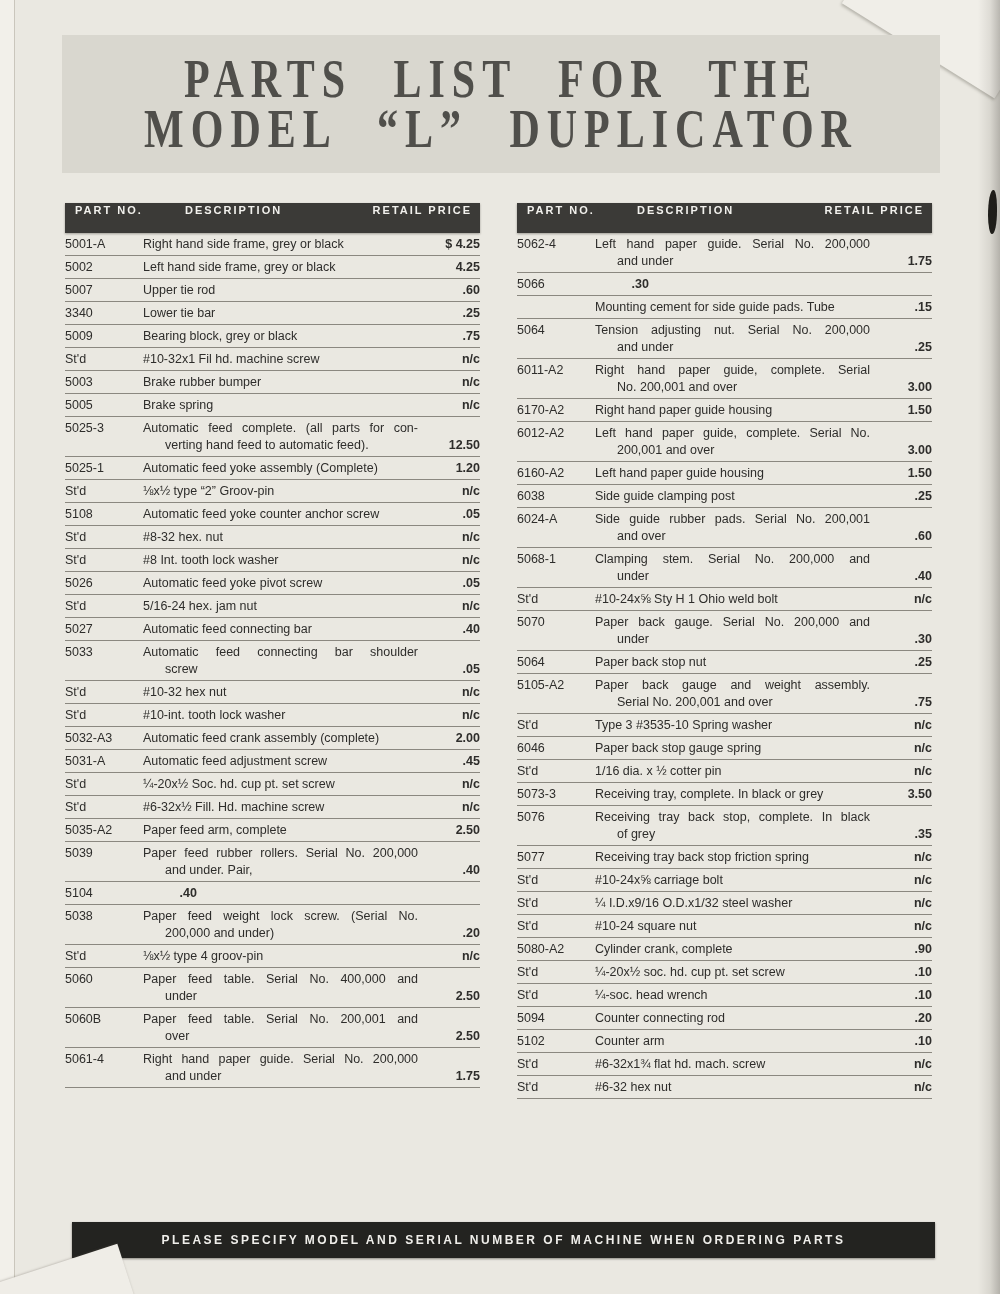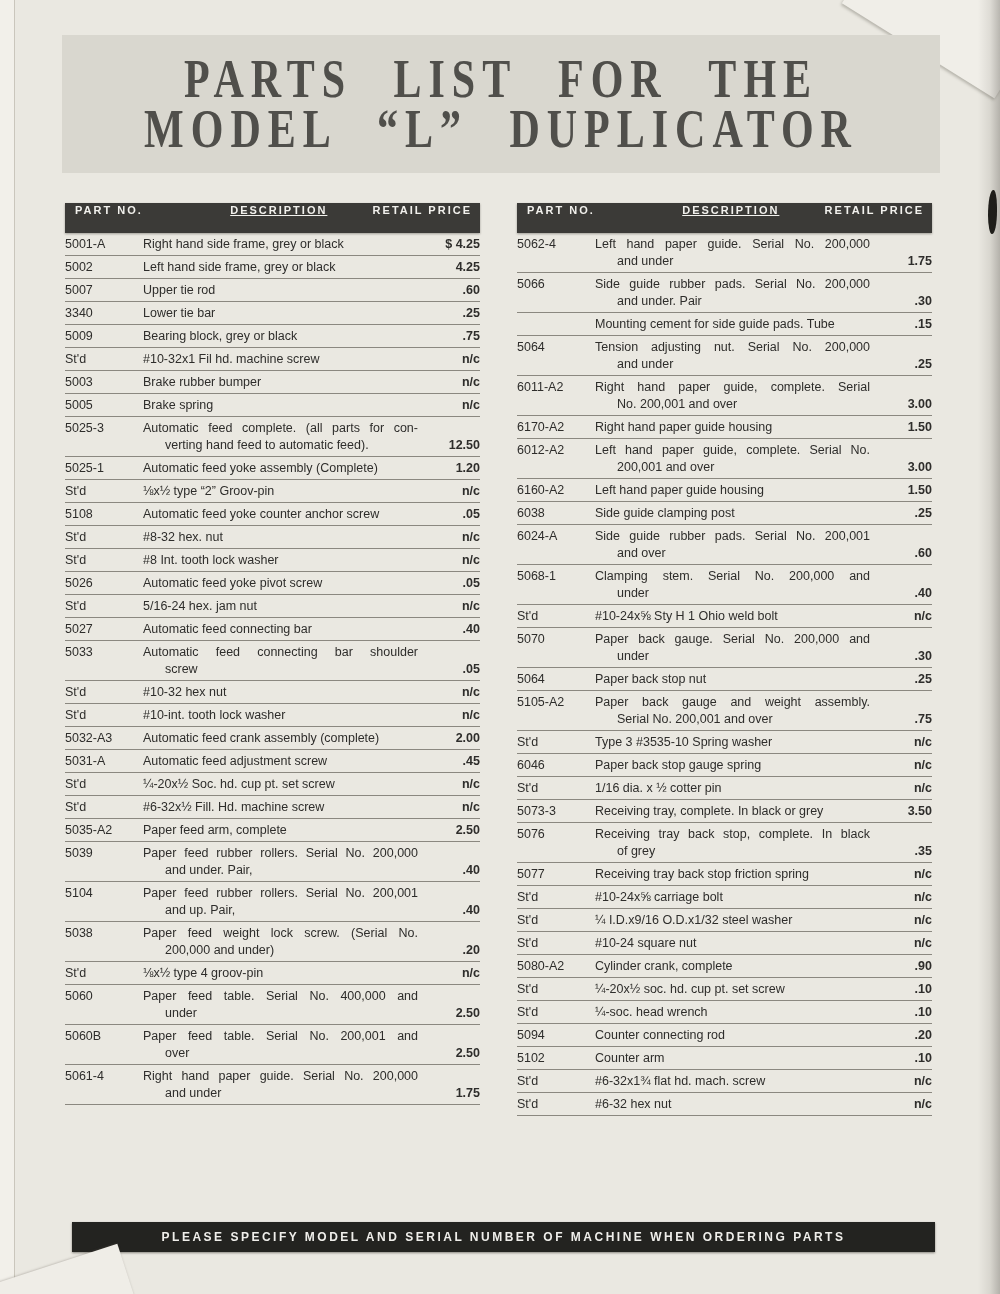--- a/index.html
+++ b/index.html
@@ -35,35 +35,35 @@
   .col{position:absolute;top:203px;width:415px;}
   .col.left{left:65px;} .col.right{left:517px;}
   .col-head{
     height:30px;background:#3b3a37;color:#f2f1ed;
     display:flex;align-items:center;
     font-size:11px;font-weight:bold;letter-spacing:2px;
     padding:0 8px 16px 10px;box-sizing:border-box;
     box-shadow:0 1px 2px rgba(50,46,40,0.4);
   }
   .col-head .h-part{width:110px;flex:none;}
-  .col-head .h-desc{flex:1;text-align:center;text-decoration:underline;}
+  .col-head .h-desc{flex:1;}
   .col-head .h-price{flex:none;text-align:right;}
 
   .rows{}
   .row{display:flex;align-items:stretch;border-bottom:1px solid #8b8880;padding:3px 0 2px;}
   .cell{font-size:12.5px;line-height:17px;}
   .cell.part{width:78px;flex:none;align-self:flex-start;}
   .cell.desc{flex:1;padding-right:8px;}
   .cell.price{width:54px;flex:none;text-align:right;font-weight:bold;align-self:flex-end;}
   .desc-line.j{text-align:justify;text-align-last:justify;}
   .desc-line.cont{padding-left:22px;}
 
   
   .footer-bar{
-    position:absolute;left:72px;top:1222px;width:863px;height:30px;
+    position:absolute;left:72px;top:1222px;width:863px;height:36px;
     background:#232320;color:#efeeea;display:flex;align-items:center;justify-content:center;
     font-size:12px;font-weight:bold;letter-spacing:2.5px;white-space:nowrap;
     box-shadow:0 1px 2px rgba(40,36,30,0.5);
   }
 </style>
 </head>
 <body>
 
 <div class="page">
 
@@ -262,24 +262,20 @@
         <div class="row">
     <div class="cell part">5039</div>
     <div class="cell desc">
             <div class="desc-line j">Paper feed rubber rollers. Serial No. 200,000</div>
             <div class="desc-line cont">and under. Pair,</div>
           </div>
     <div class="cell price">.40</div>
   </div>
         <div class="row">
     <div class="cell part">5104</div>
-    <div class="cell desc">
-            <div class="desc-line j">Paper feed rubber rollers. Serial No. 200,001</div>
-            <div class="desc-line cont">and up. Pair,</div>
-          </div>
     <div class="cell price">.40</div>
   </div>
         <div class="row">
     <div class="cell part">5038</div>
     <div class="cell desc">
             <div class="desc-line j">Paper feed weight lock screw. (Serial No.</div>
             <div class="desc-line cont">200,000 and under)</div>
           </div>
     <div class="cell price">.20</div>
   </div>
@@ -327,24 +323,20 @@
         <div class="row">
     <div class="cell part">5062-4</div>
     <div class="cell desc">
             <div class="desc-line j">Left hand paper guide. Serial No. 200,000</div>
             <div class="desc-line cont">and under</div>
           </div>
     <div class="cell price">1.75</div>
   </div>
         <div class="row">
     <div class="cell part">5066</div>
-    <div class="cell desc">
-            <div class="desc-line j">Side guide rubber pads. Serial No. 200,000</div>
-            <div class="desc-line cont">and under. Pair</div>
-          </div>
     <div class="cell price">.30</div>
   </div>
         <div class="row">
     <div class="cell part"></div>
     <div class="cell desc">
             <div class="desc-line">Mounting cement for side guide pads. Tube</div>
           </div>
     <div class="cell price">.15</div>
   </div>
         <div class="row">

